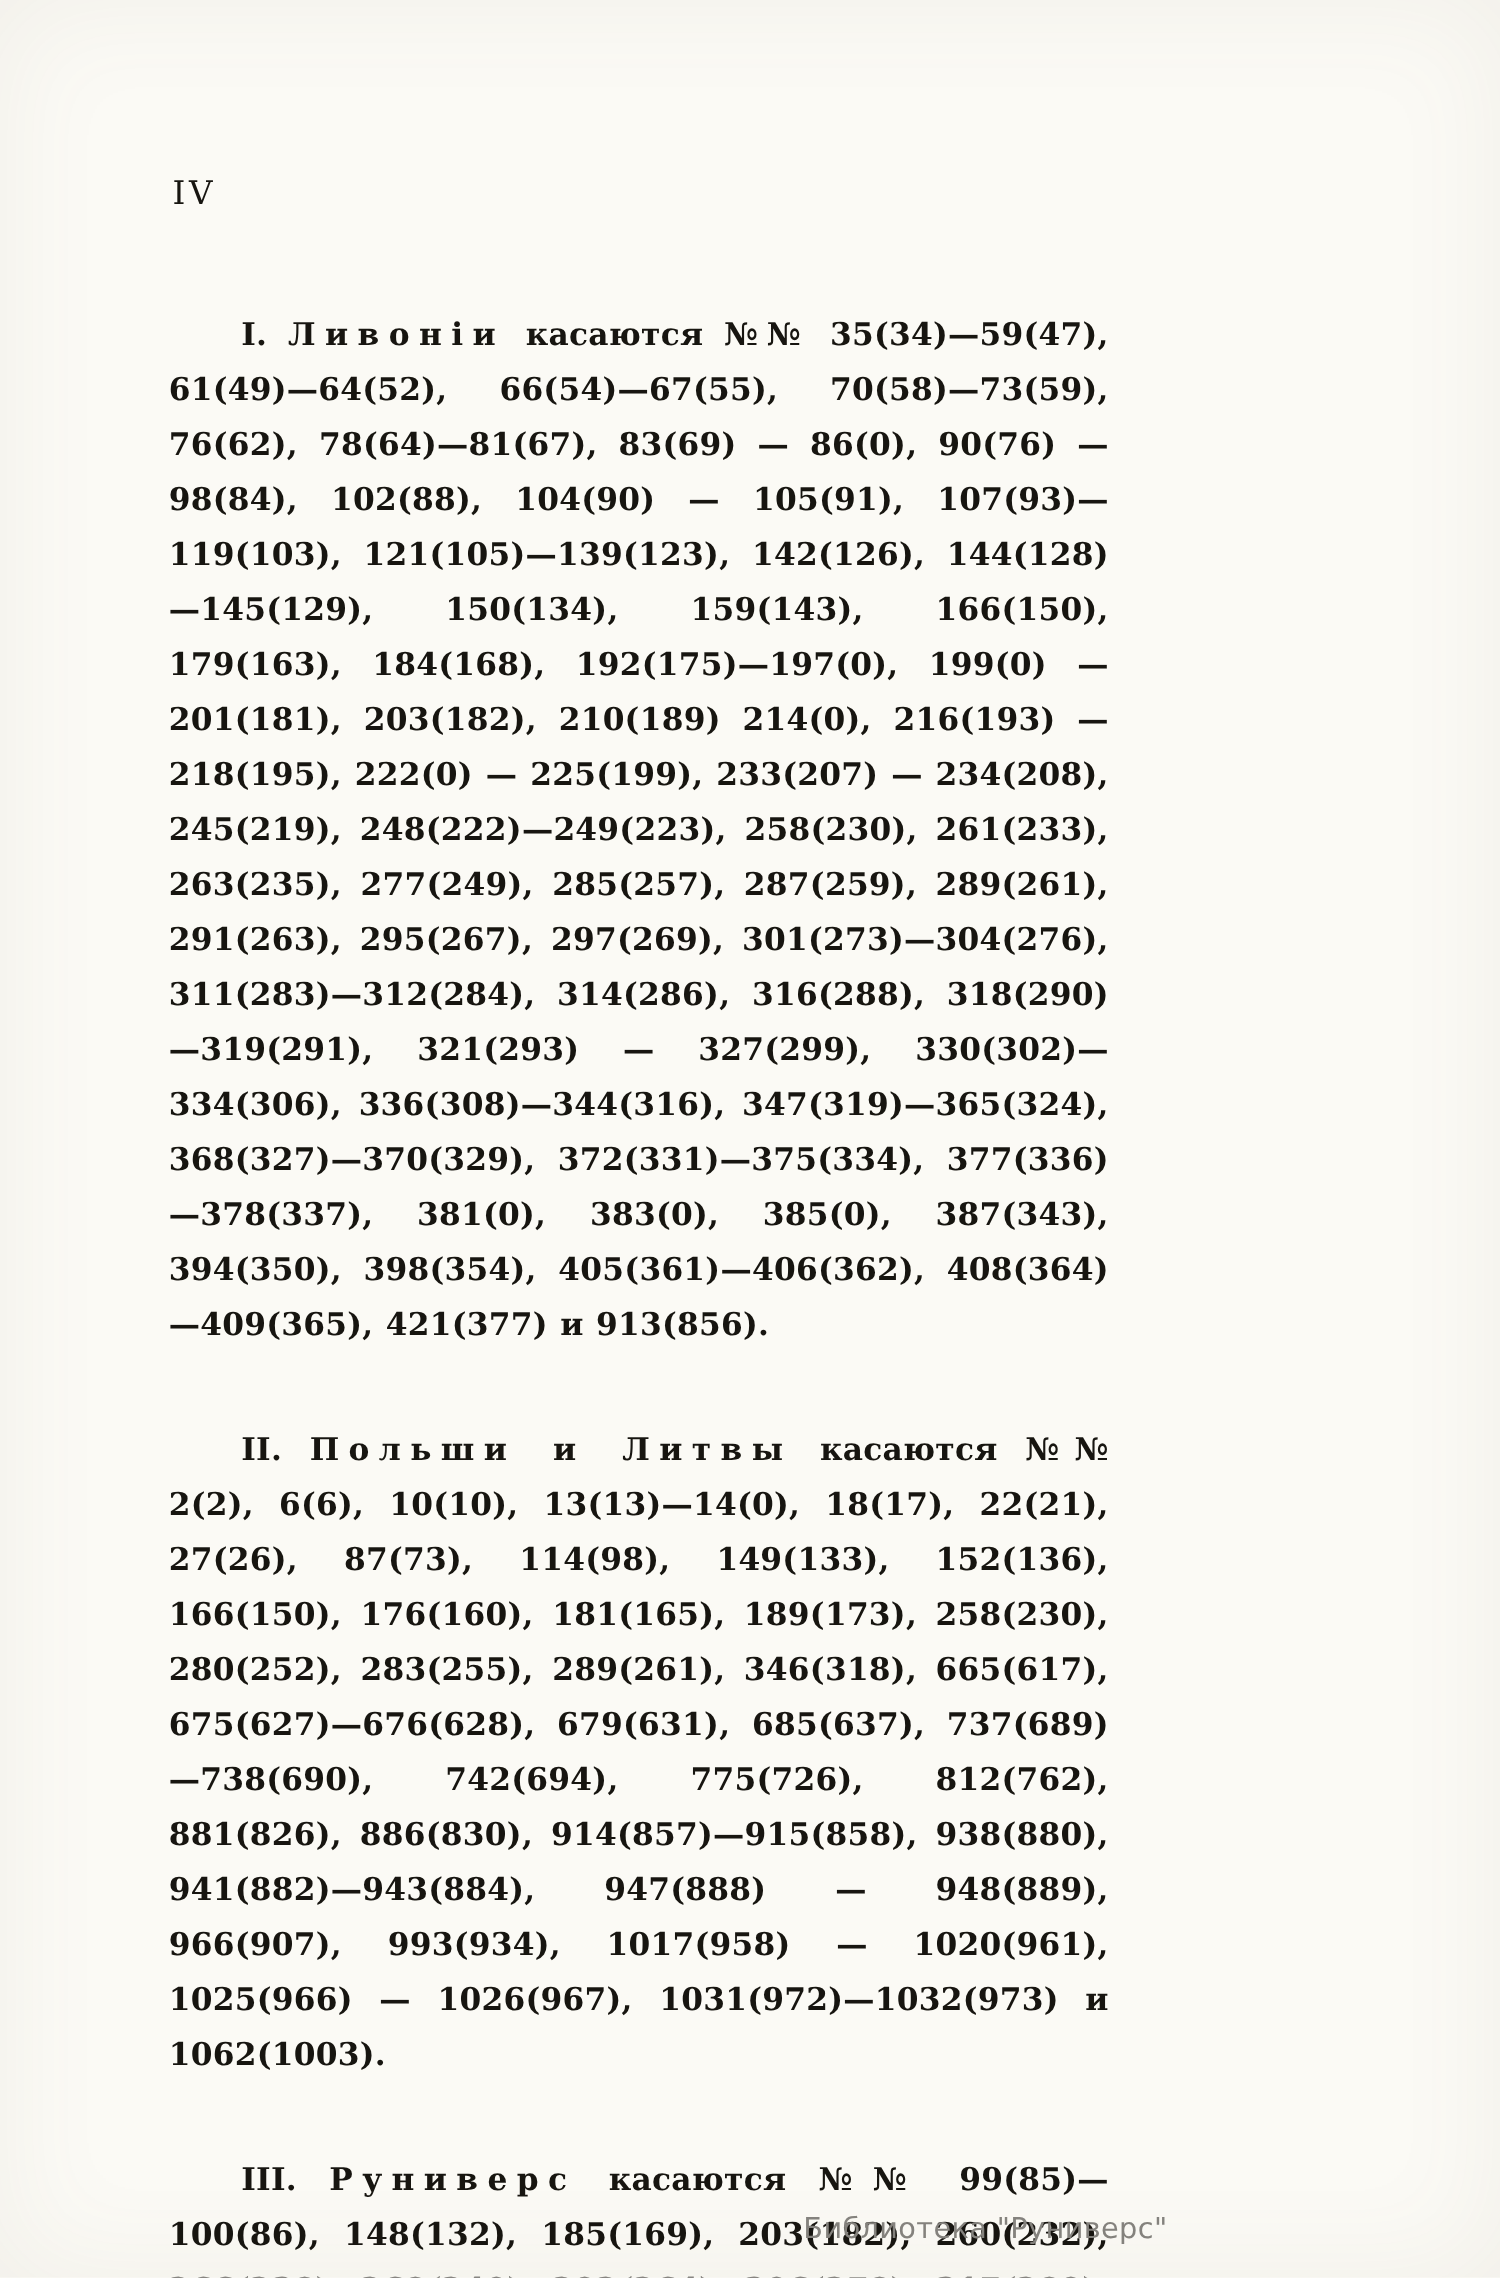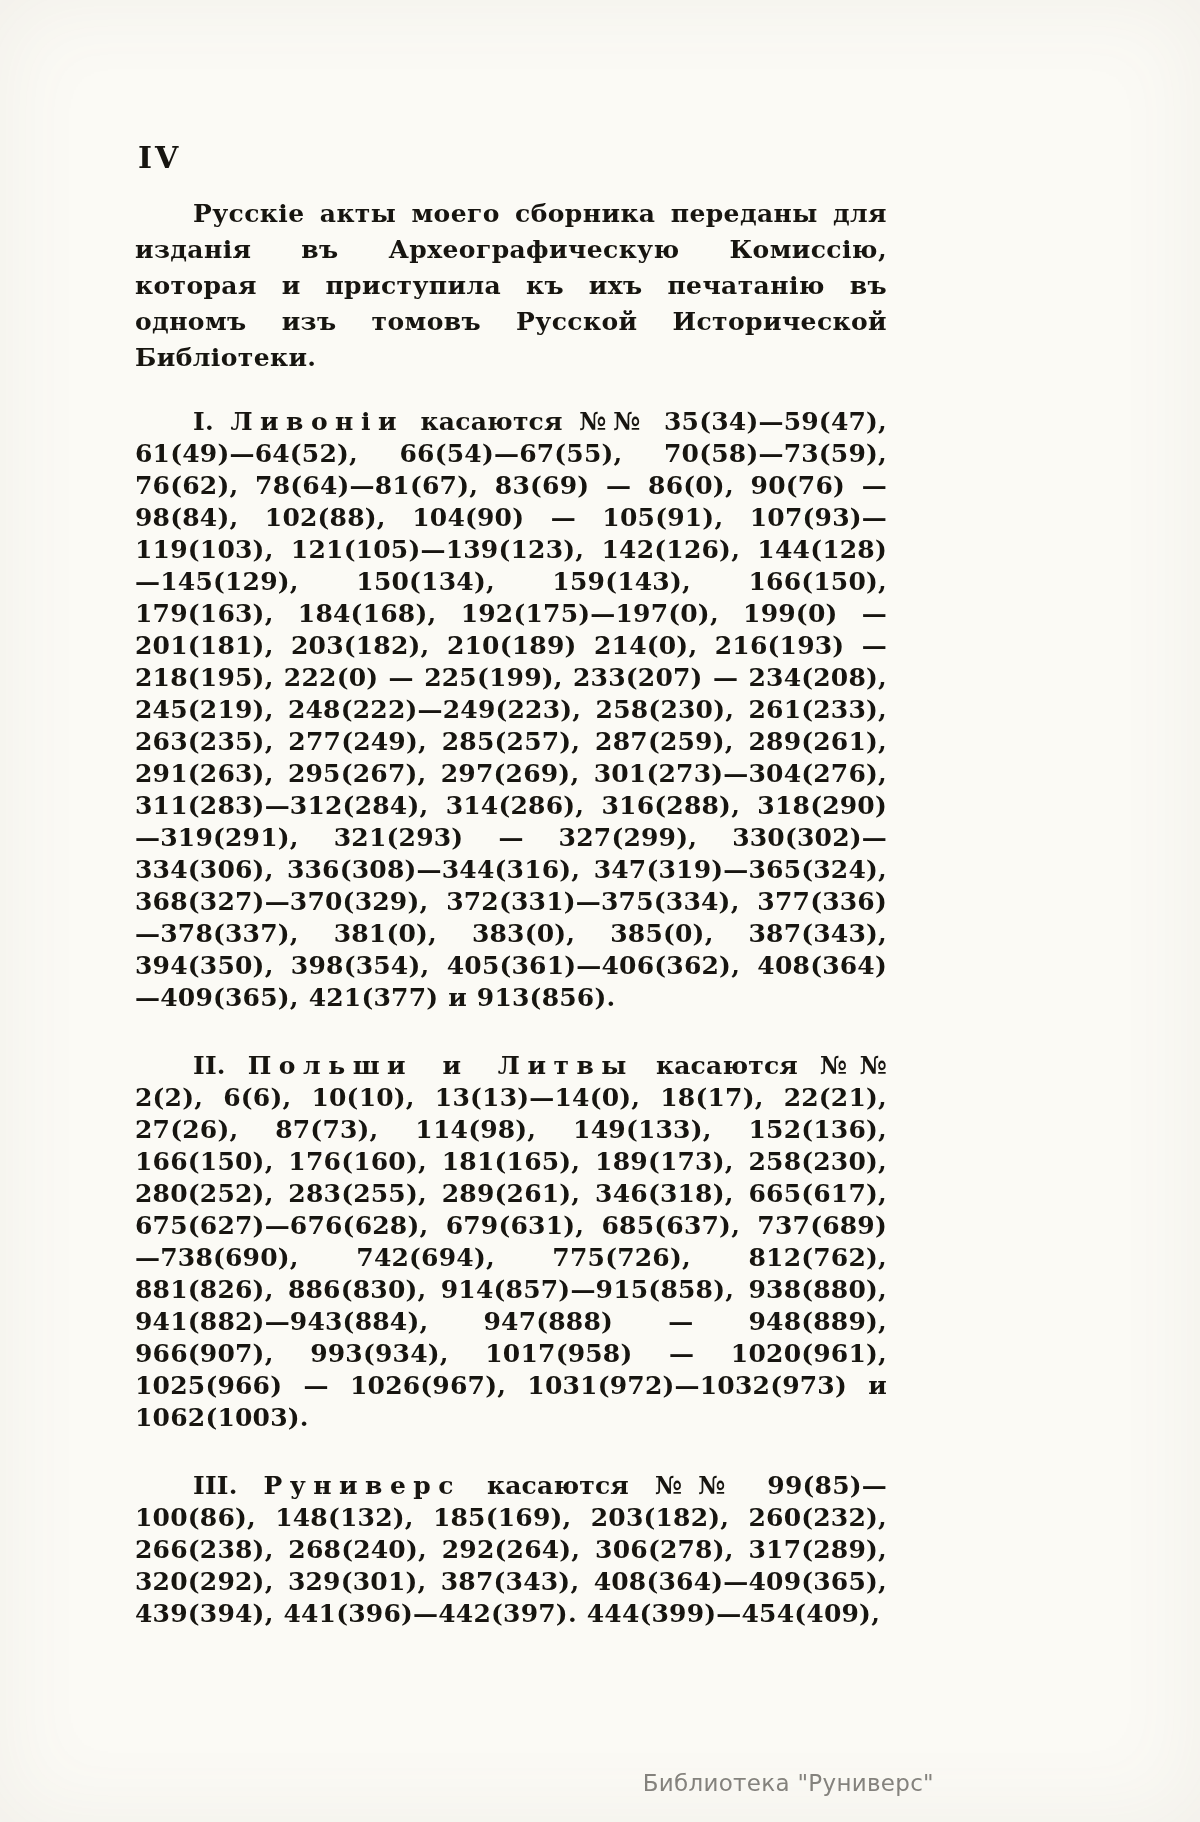--- a/index.html
+++ b/index.html
@@ -17,45 +17,46 @@
   }
   .page {
     position: absolute;
     inset: 0;
     box-shadow: inset 0 0 90px rgba(110, 105, 85, 0.07);
   }
   .pagenum {
     position: absolute;
     left: 138px;
     top: 140px;
-    font-size: 30px;
-    font-weight: bold;
+    font-size: 26px;
+    font-weight: normal;
     letter-spacing: 3px;
     text-align: right;
   }
   .textblock {
     position: absolute;
     left: 135px;
     top: 196px;
     width: 752px;
   }
   p.para {
     margin: 0;
     font-size: 25px;
     font-weight: bold;
     line-height: 36px;
     text-align: justify;
     text-indent: 58px;
     letter-spacing: 0.4px;
     word-spacing: 2px;
   }
   p.numbers {
-    line-height: 32px;
+    line-height: 44px;
     letter-spacing: 0.2px;
     word-spacing: 1px;
+    margin-top: 20px;
   }
   .gap-intro {
     height: 30px;
   }
   .gap-section {
     height: 36px;
   }
   .spaced {
     letter-spacing: 0.30em;
   }
@@ -72,21 +73,20 @@
 </style>
 </head>
 <body>
 
 <div class="page">
 
   <div class="pagenum">IV</div>
 
   <div class="textblock">
 
-    <p class="para">Русскіе акты моего сборника переданы для изданія въ Археографическую Комиссію, которая и приступила къ ихъ печатанію въ одномъ изъ томовъ Русской Исторической Библіотеки.</p>
 
 
     <div class="gap-intro"></div>
 
     <p class="para numbers"><span>I.</span> <span class="spaced">Ливоніи</span> <span>касаются №№ 35(34)—59(47), 61(49)—64(52), 66(54)—67(55), 70(58)—73(59), 76(62), 78(64)—81(67), 83(69) — 86(0), 90(76) — 98(84), 102(88), 104(90) — 105(91), 107(93)—119(103), 121(105)—139(123), 142(126), 144(128)—145(129), 150(134), 159(143), 166(150), 179(163), 184(168), 192(175)—197(0), 199(0) — 201(181), 203(182), 210(189) 214(0), 216(193) — 218(195), 222(0) — 225(199), 233(207) — 234(208), 245(219), 248(222)—249(223), 258(230), 261(233), 263(235), 277(249), 285(257), 287(259), 289(261), 291(263), 295(267), 297(269), 301(273)—304(276), 311(283)—312(284), 314(286), 316(288), 318(290)—319(291), 321(293) — 327(299), 330(302)—334(306), 336(308)—344(316), 347(319)—365(324), 368(327)—370(329), 372(331)—375(334), 377(336)—378(337), 381(0), 383(0), 385(0), 387(343), 394(350), 398(354), 405(361)—406(362), 408(364)—409(365), 421(377) и 913(856).</span></p>
 
     <div class="gap-section"></div>
 
     <p class="para numbers"><span>II.</span> <span class="spaced">Польши и Литвы</span> <span>касаются №№ 2(2), 6(6), 10(10), 13(13)—14(0), 18(17), 22(21), 27(26), 87(73), 114(98), 149(133), 152(136), 166(150), 176(160), 181(165), 189(173), 258(230), 280(252), 283(255), 289(261), 346(318), 665(617), 675(627)—676(628), 679(631), 685(637), 737(689)—738(690), 742(694), 775(726), 812(762), 881(826), 886(830), 914(857)—915(858), 938(880), 941(882)—943(884), 947(888) — 948(889), 966(907), 993(934), 1017(958) — 1020(961), 1025(966) — 1026(967), 1031(972)—1032(973) и 1062(1003).</span></p>
 

